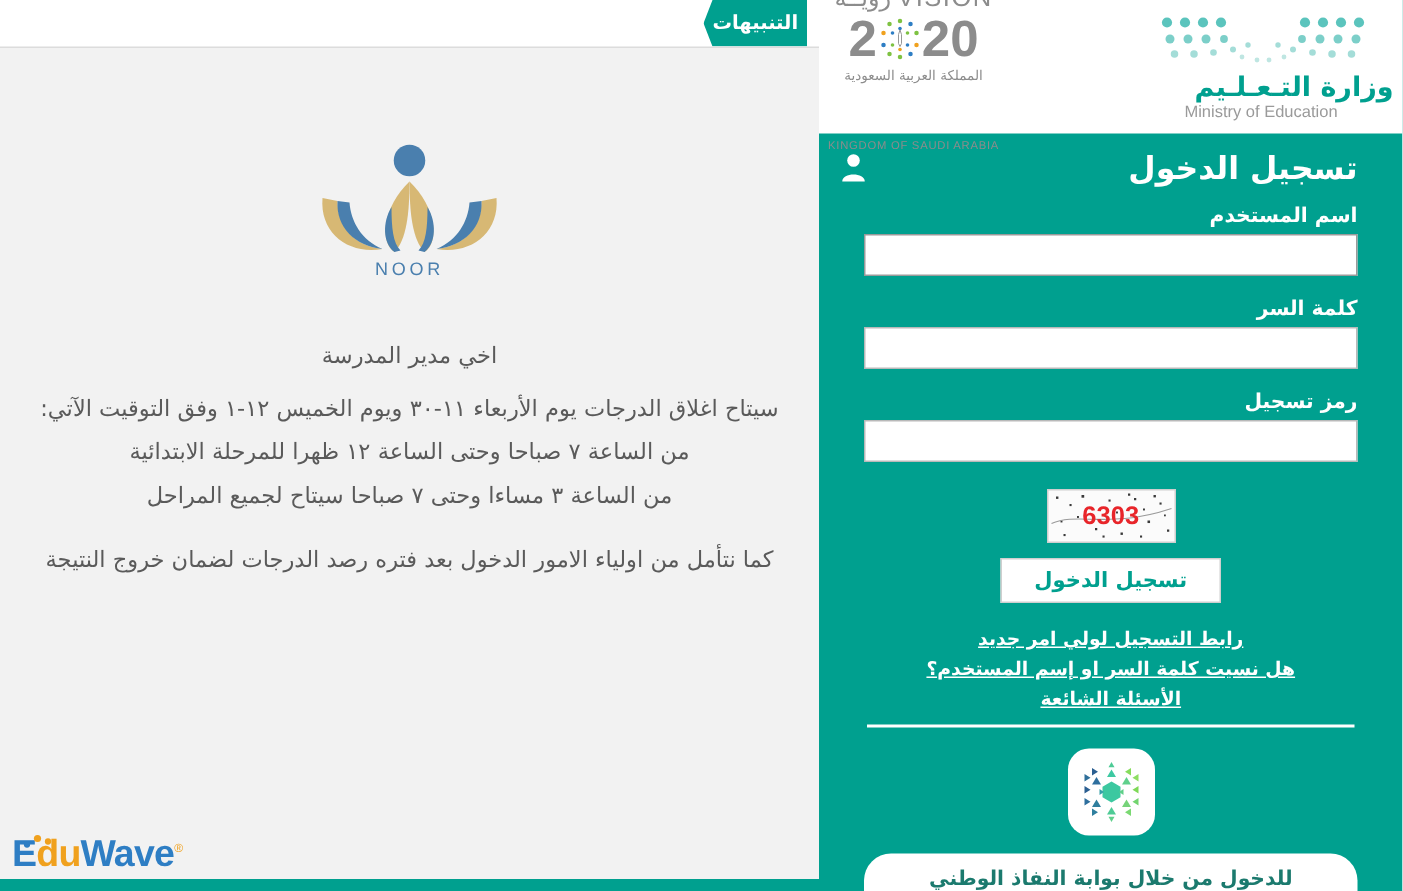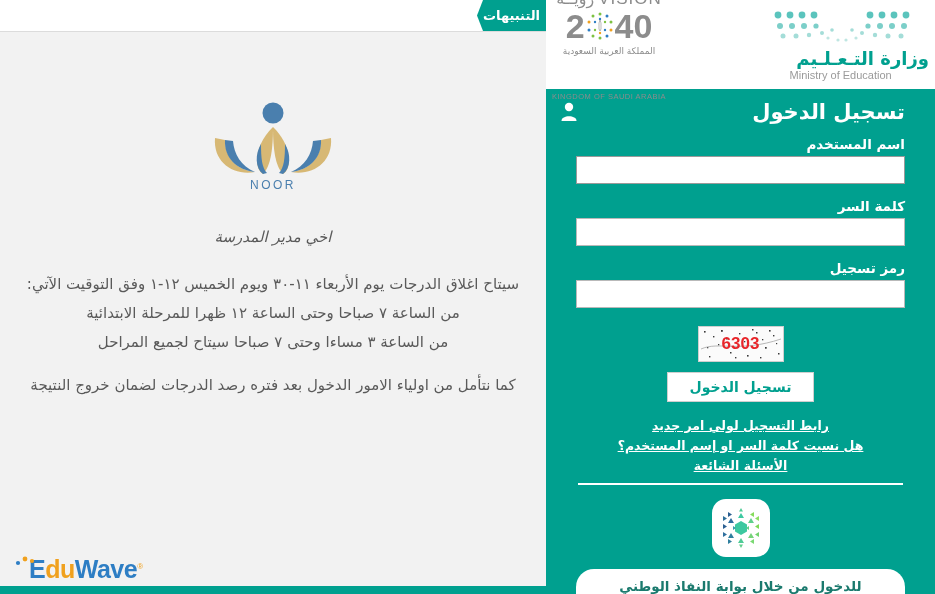--- a/index.html
+++ b/index.html
@@ -38,83 +38,81 @@
     overflow: hidden;
     direction: rtl;
     text-align: left;
     font-size: 13px;
     color: #333;
     white-space: nowrap;
     font-weight: bold;
   }
   #notif-tab {
     position: absolute;
-    right: 0; top: 0;
+    right: 8px; top: 0;
     width: 69px; height: 31px;
     background: #00a08f;
     color: #ffffff;
     font-size: 13px;
     font-weight: bold;
     line-height: 31px;
     text-align: center;
     direction: rtl;
     clip-path: polygon(100% 0, 100% 100%, 6px 100%, 0 50%, 6px 0);
   }
 
   #noor-logo-wrap {
     position: absolute;
     left: 0; right: 0; top: 96px;
     height: 96px;
     display: flex;
     flex-direction: column;
     align-items: center;
-    justify-content: flex-end;
+    justify-content: flex-start;
   }
   #noor-word {
     margin-top: 2px;
     font-size: 12px;
     letter-spacing: 2.5px;
     color: #4a7fae;
     font-family: "Liberation Sans", sans-serif;
   }
 
   #announcement {
     position: absolute;
     left: 10px; right: 10px;
     top: 228px;
     direction: rtl;
     text-align: center;
     color: #5a5a5a;
     font-family: "DejaVu Sans", sans-serif;
   }
   .ann-head {
     font-size: 15px;
-    margin-bottom: 24px;
-    font-style: italic;
+    margin-bottom: 12px;
   }
   .ann-line {
     font-size: 15px;
     line-height: 29px;
   }
   .ann-gap { height: 14px; }
 
   #eduwave {
     position: absolute;
     left: 8px; bottom: 12px;
     height: 32px;
     display: flex;
     align-items: flex-end;
   }
   #eduwave-text {
     font-family: "Liberation Sans", sans-serif;
     font-size: 25px;
     font-weight: bold;
     line-height: 1;
     letter-spacing: -0.5px;
-    margin-left: 21px;
   }
   .ew-blue { color: #2e7ec4; }
   .ew-orange { color: #f0a11e; }
   #eduwave-reg {
     font-size: 8px;
     color: #f0a11e;
     vertical-align: super;
     font-weight: normal;
   }
   #eduwave-dots { position: absolute; left: 6px; top: -2px; }
@@ -470,21 +468,21 @@
                 <circle cx="8" cy="5" r="1.5" fill="#7ec242"></circle>
               <circle cx="15" cy="8" r="1.2" fill="#2e7ec4"></circle>
                 <circle cx="20" cy="11" r="1.2" fill="#7ec242"></circle>
               <circle cx="20" cy="19" r="1.2" fill="#2e7ec4"></circle>
                 <circle cx="15" cy="22" r="1.2" fill="#f0a11e"></circle>
               <circle cx="10" cy="19" r="1.2" fill="#7ec242"></circle>
                 <circle cx="10" cy="11" r="1.2" fill="#2e7ec4"></circle>
               <path d="M14 12 l1 -3 l1 3 l0 6 l-1 2 l-1 -2 Z" fill="#ffffff" stroke="#8c8c8c" stroke-width="0.6"></path>
             </g>
           </svg>
-          <span>40</span>
+          <span>20</span>
         </div>
         <div id="vision-ksa-ar">المملكة العربية السعودية</div>
         <div id="vision-ksa-en">KINGDOM OF SAUDI ARABIA</div>
       </div>
     </div>
 
     <div id="login-title-row">
       <div id="login-title">تسجيل الدخول</div>
       <svg width="18" height="20" viewBox="0 0 18 20">
         <circle cx="9" cy="5" r="4.2" fill="#ffffff"></circle>

